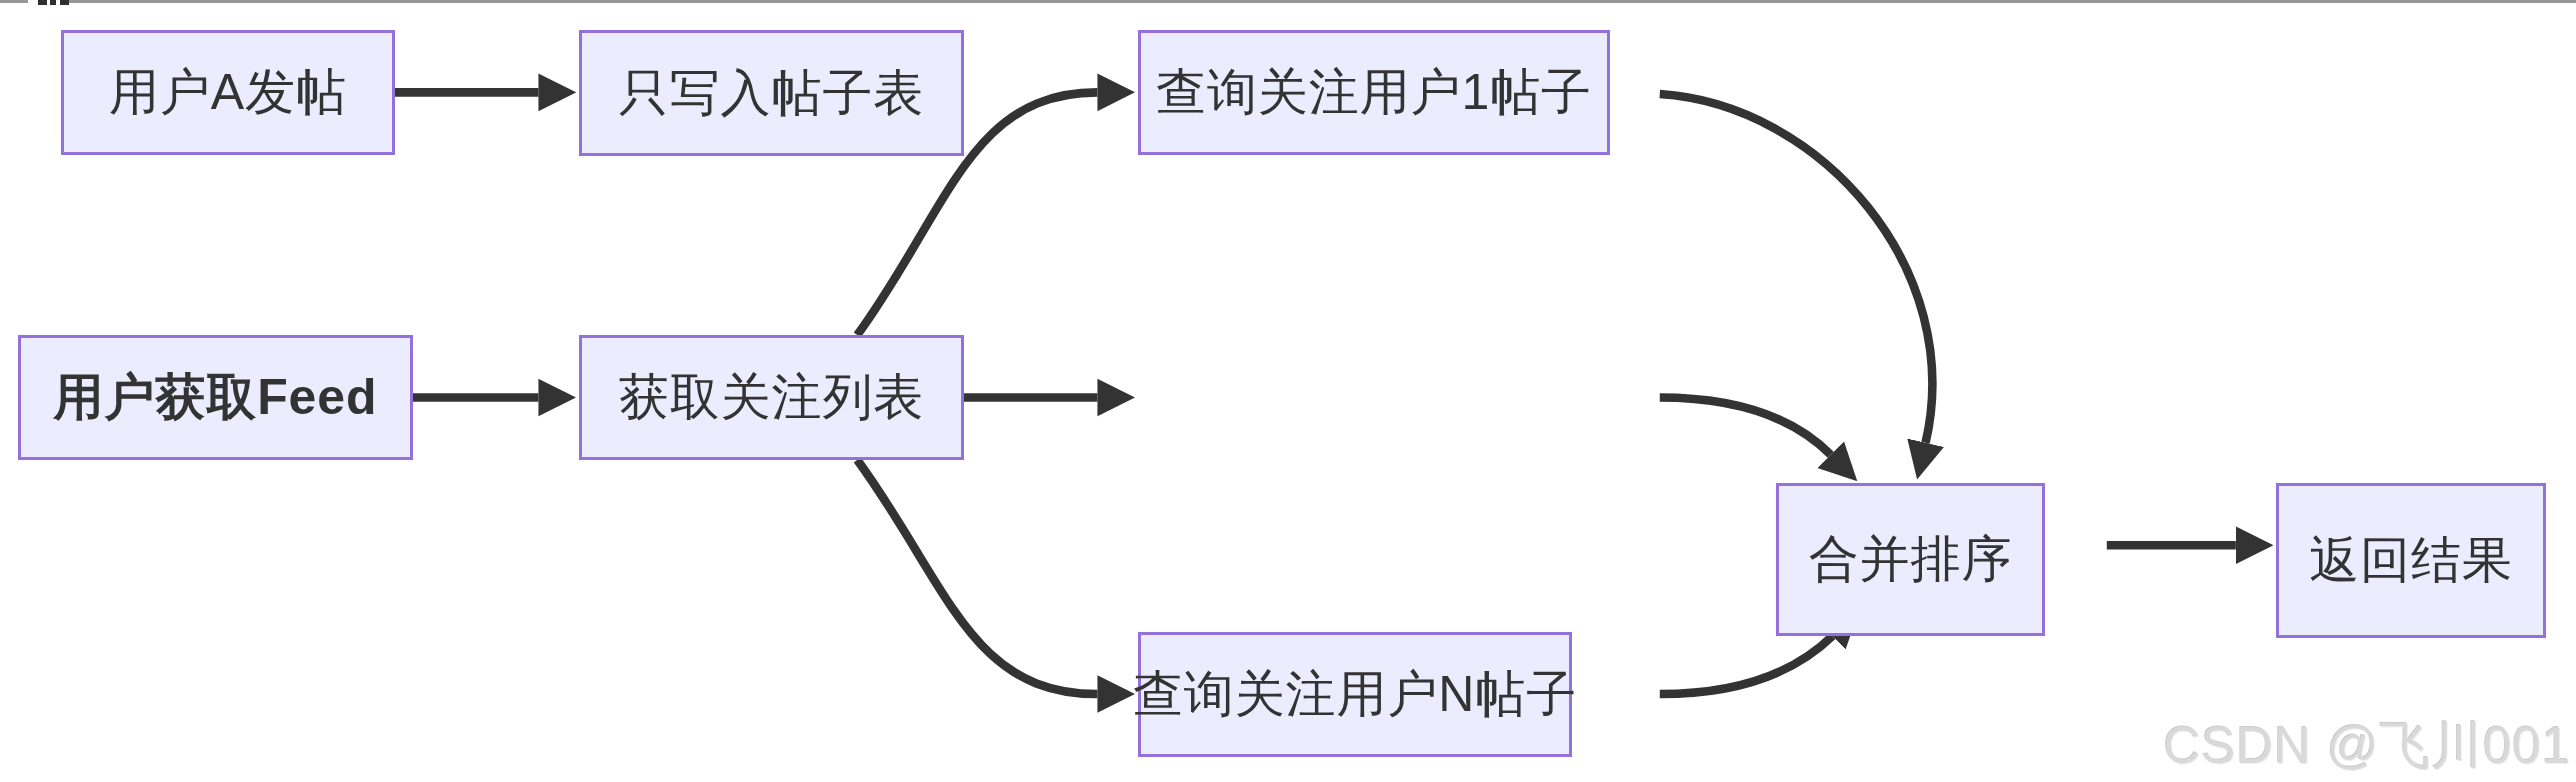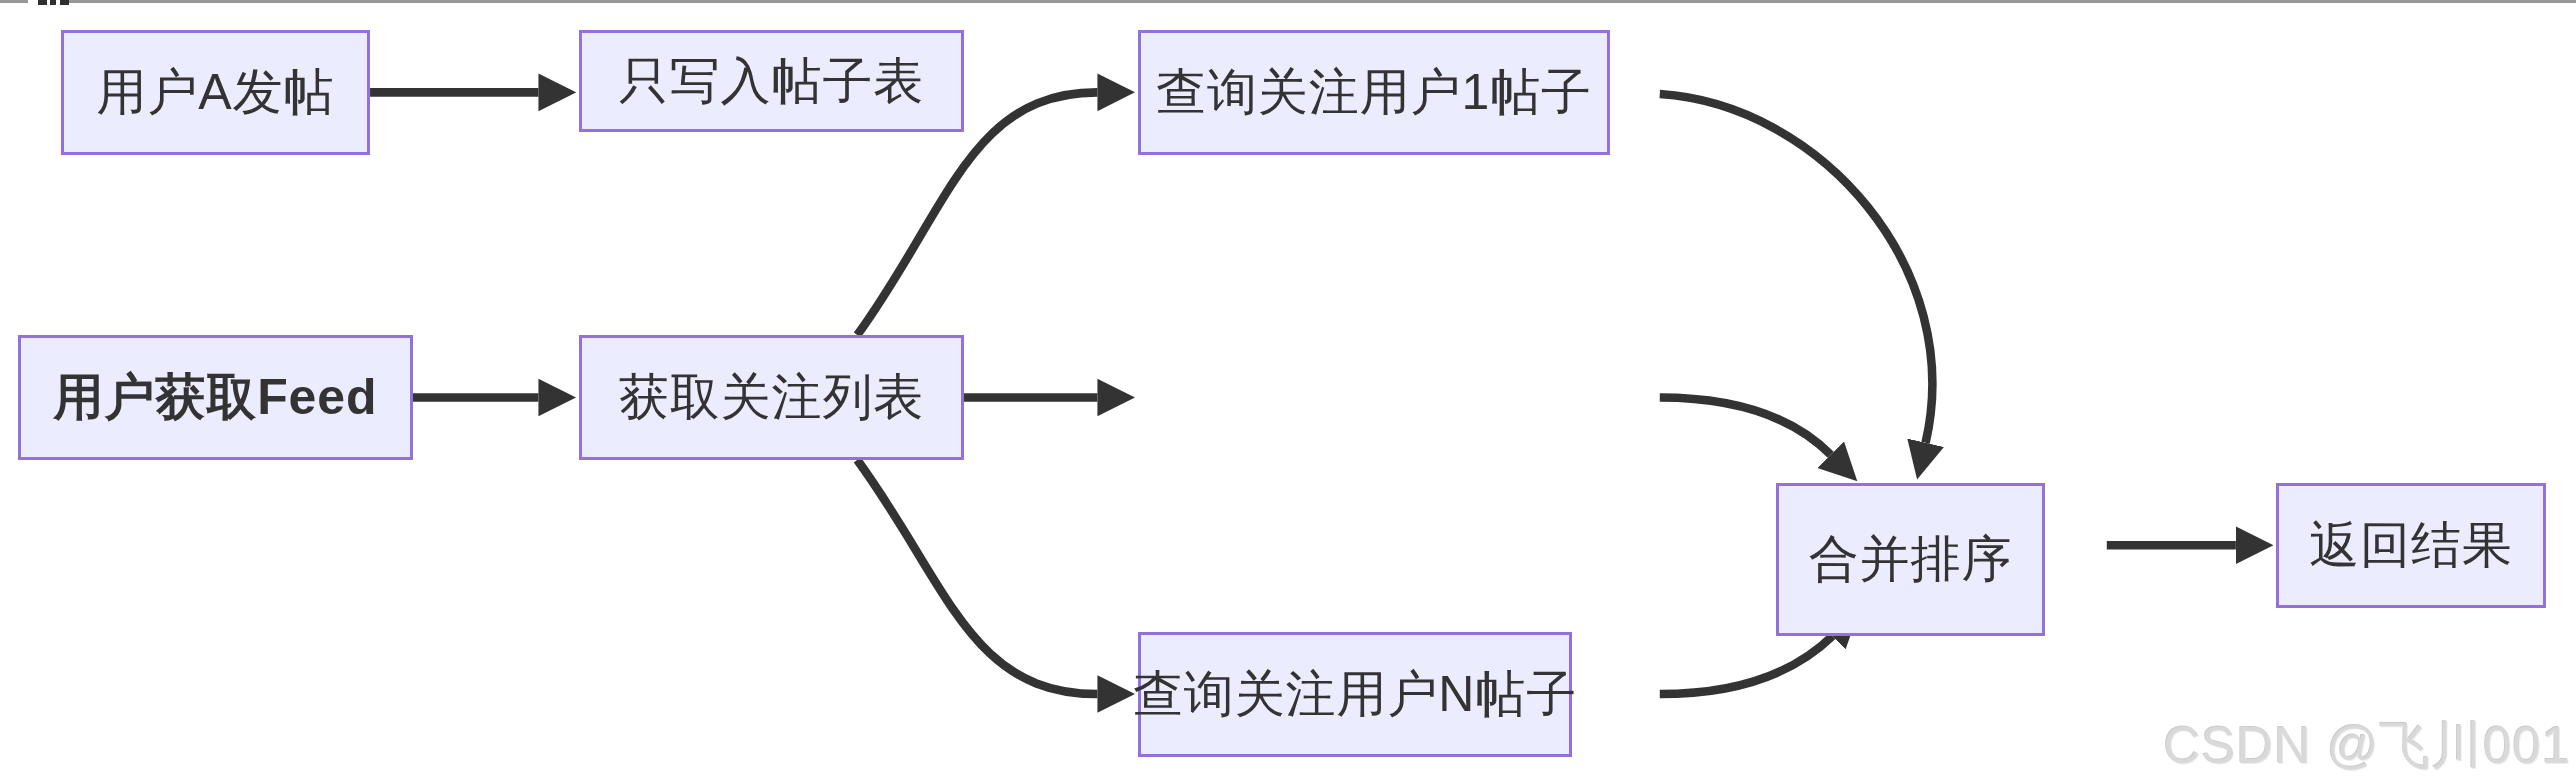--- a/index.html
+++ b/index.html
@@ -81,33 +81,33 @@
       <path d="M 1003 392 C 1110 245 1135 108 1284 108" marker-end="url(#arrow)"></path>
       <path d="M 1127 465 L 1284 465" marker-end="url(#arrow)"></path>
       <path d="M 1003 538 C 1110 685 1135 812 1284 812" marker-end="url(#arrow)"></path>
       <path d="M 1942 110 C 2130 122 2300 315 2253 518" marker-end="url(#arrow)"></path>
       <path d="M 1942 465 C 2045 465 2105 495 2142 532" marker-end="url(#arrow)"></path>
       <path d="M 1942 812 C 2045 812 2105 782 2144 744" marker-end="url(#arrow)"></path>
       <path d="M 2465 638 L 2616 638" marker-end="url(#arrow)"></path>
     </g>
   </svg>
 
-  <div class="node" style="left:61px;  top:30px;  width:309px; height:125px;">用户A发帖</div>
+  <div class="node" style="left:61px;  top:30px;  width:334px; height:125px;">用户A发帖</div>
 
-  <div class="node" style="left:579px; top:30px;  width:385px; height:102px;">只写入帖子表</div>
+  <div class="node" style="left:579px; top:30px;  width:385px; height:126px;">只写入帖子表</div>
 
   <div class="node" style="left:1138px;top:30px;  width:472px; height:125px;">查询关注用户1帖子</div>
 
   <div class="node" style="left:18px;  top:335px; width:395px; height:125px;font-weight:bold;">用户获取Feed</div>
 
   <div class="node" style="left:579px; top:335px; width:385px; height:125px;text-align:right;">获取关注列表</div>
 
 
   <div class="node" style="left:1138px;top:632px; width:434px; height:125px;">查询关注用户N帖子</div>
 
   <div class="node" style="left:1776px;top:483px; width:269px; height:153px;">合并排序</div>
 
-  <div class="node" style="left:2276px;top:483px; width:270px; height:125px;">返回结果</div>
+  <div class="node" style="left:2276px;top:483px; width:270px; height:155px;">返回结果</div>
 
   <div class="watermark">CSDN @飞川001</div>
 
 </div>
 
 
 </body></html>

